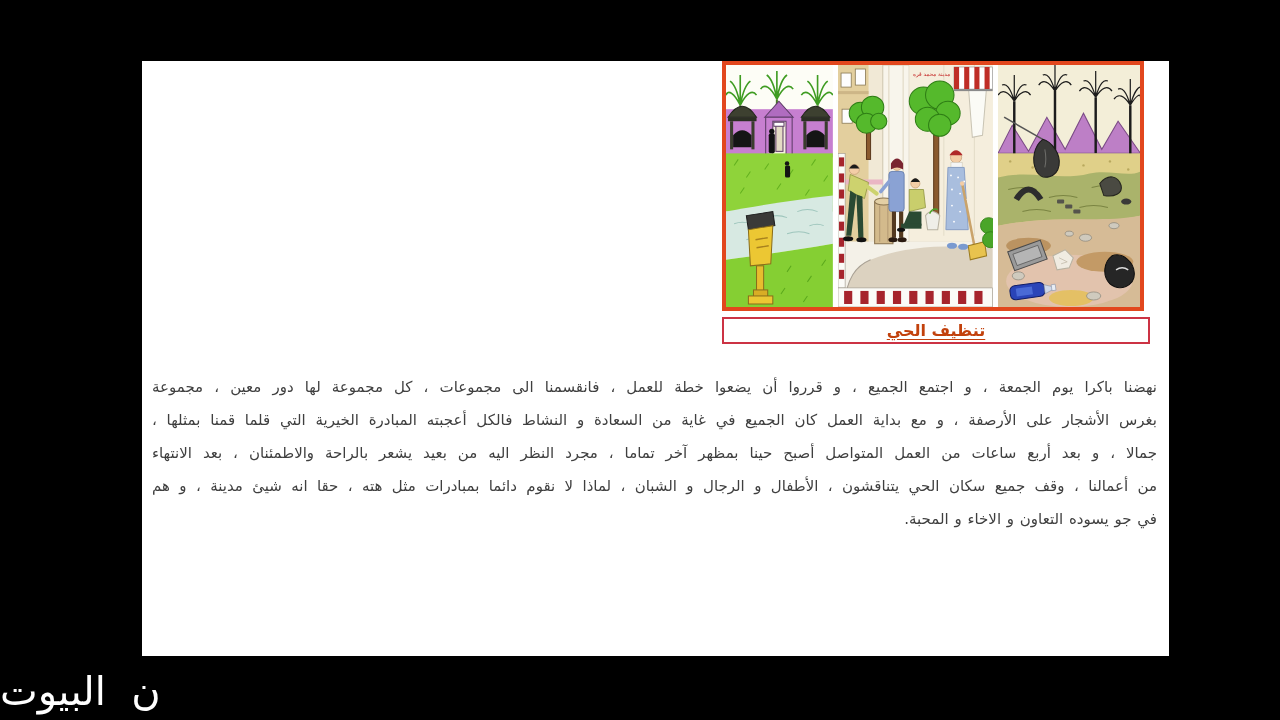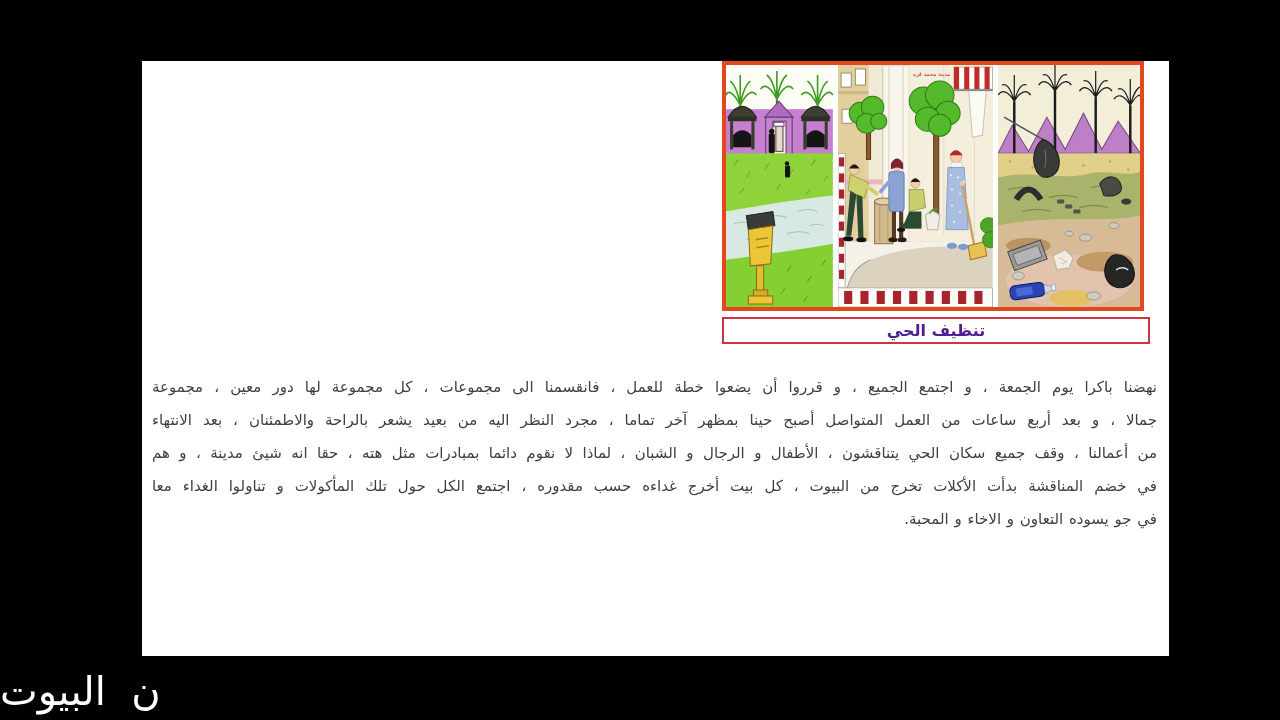--- a/index.html
+++ b/index.html
@@ -19,22 +19,22 @@
   .panel.p-left   { flex:105 0 0; }
   .panel.p-middle { flex:152 0 0; }
   .panel.p-right  { flex:140 0 0; }
 
   .caption-box {
     width:428px; height:27px; margin-top:6px;
     border:2px solid #cc3344; background:#fff;
     display:flex; align-items:center; justify-content:center;
   }
   .caption {
-    color:#4c1d95; font-weight:bold; font-size:16px;
-    text-underline-offset:3px;
+    color:#c2410c; font-weight:bold; font-size:16px;
+    text-decoration:underline; text-underline-offset:3px;
   }
 
   
   .story {
     position:absolute; top:310px; left:10px; right:12px;
     direction:rtl; color:#3f3f3f; font-size:15px;
   }
   .story .line {
     line-height:33px; text-align:justify; text-align-last:justify;
     word-spacing:1px; overflow:hidden; white-space:nowrap;
@@ -343,21 +343,21 @@
         </svg>
       </div>
 
       <div class="caption-box">
         <span class="caption">تنظيف الحي</span>
       </div>
     </div>
 
     <div class="story" dir="rtl">
       <div class="line">نهضنا باكرا يوم الجمعة ، و اجتمع الجميع ، و قرروا أن يضعوا خطة للعمل ، فانقسمنا الى مجموعات ، كل مجموعة لها دور معين ، مجموعة</div>
+      <div class="line">بغرس الأشجار على الأرصفة ، و مع بداية العمل كان الجميع في غاية من السعادة و النشاط فالكل أعجبته المبادرة الخيرية التي قلما قمنا بمثلها ،</div>
       <div class="line">جمالا ، و بعد أربع ساعات من العمل المتواصل أصبح حينا بمظهر آخر تماما ، مجرد النظر اليه من بعيد يشعر بالراحة والاطمئنان ، بعد الانتهاء</div>
       <div class="line">من أعمالنا ، وقف جميع سكان الحي يتناقشون ، الأطفال و الرجال و الشبان ، لماذا لا نقوم دائما بمبادرات مثل هته ، حقا انه شيئ مدينة ، و هم</div>
-      <div class="line">في خضم المناقشة بدأت الأكلات تخرج من البيوت ، كل بيت أخرج غداءه حسب مقدوره ، اجتمع الكل حول تلك المأكولات و تناولوا الغداء معا</div>
       <div class="line last">في جو يسوده التعاون و الاخاء و المحبة.</div>
     </div>
   </div>
 
   <div class="subtitle" dir="rtl">ن  البيوت</div>
 </div>
 
 </body></html>

